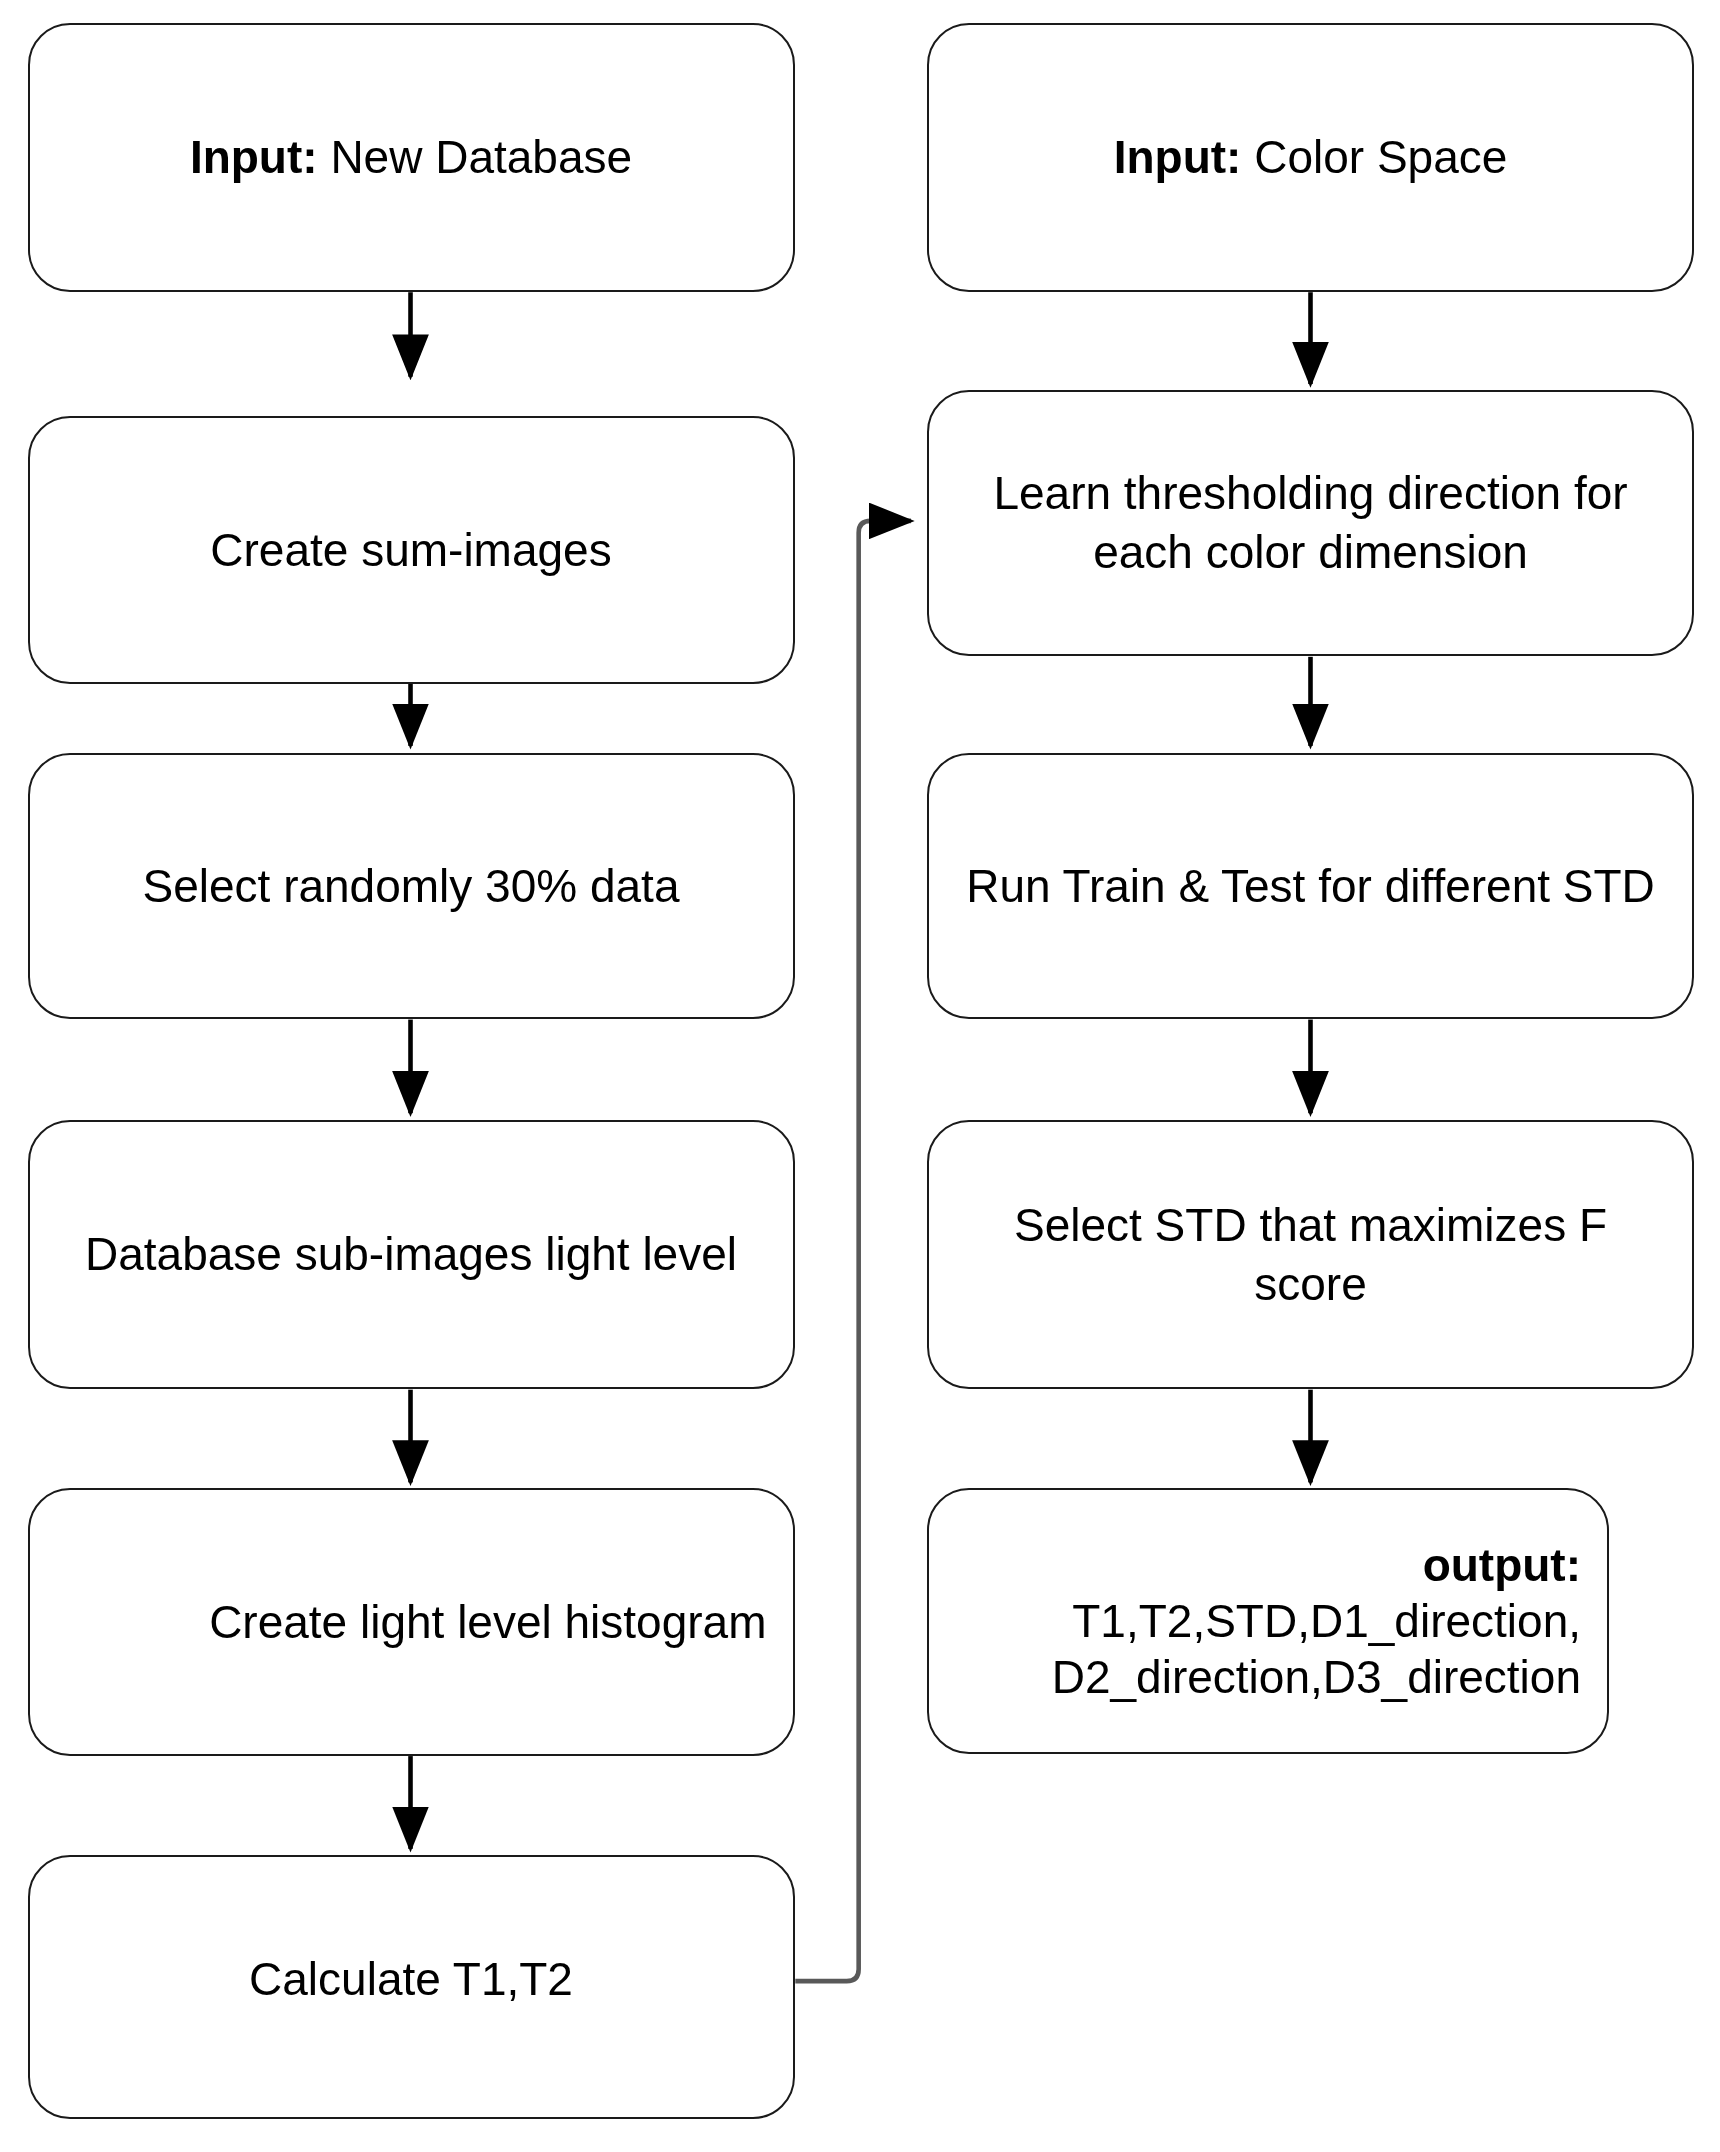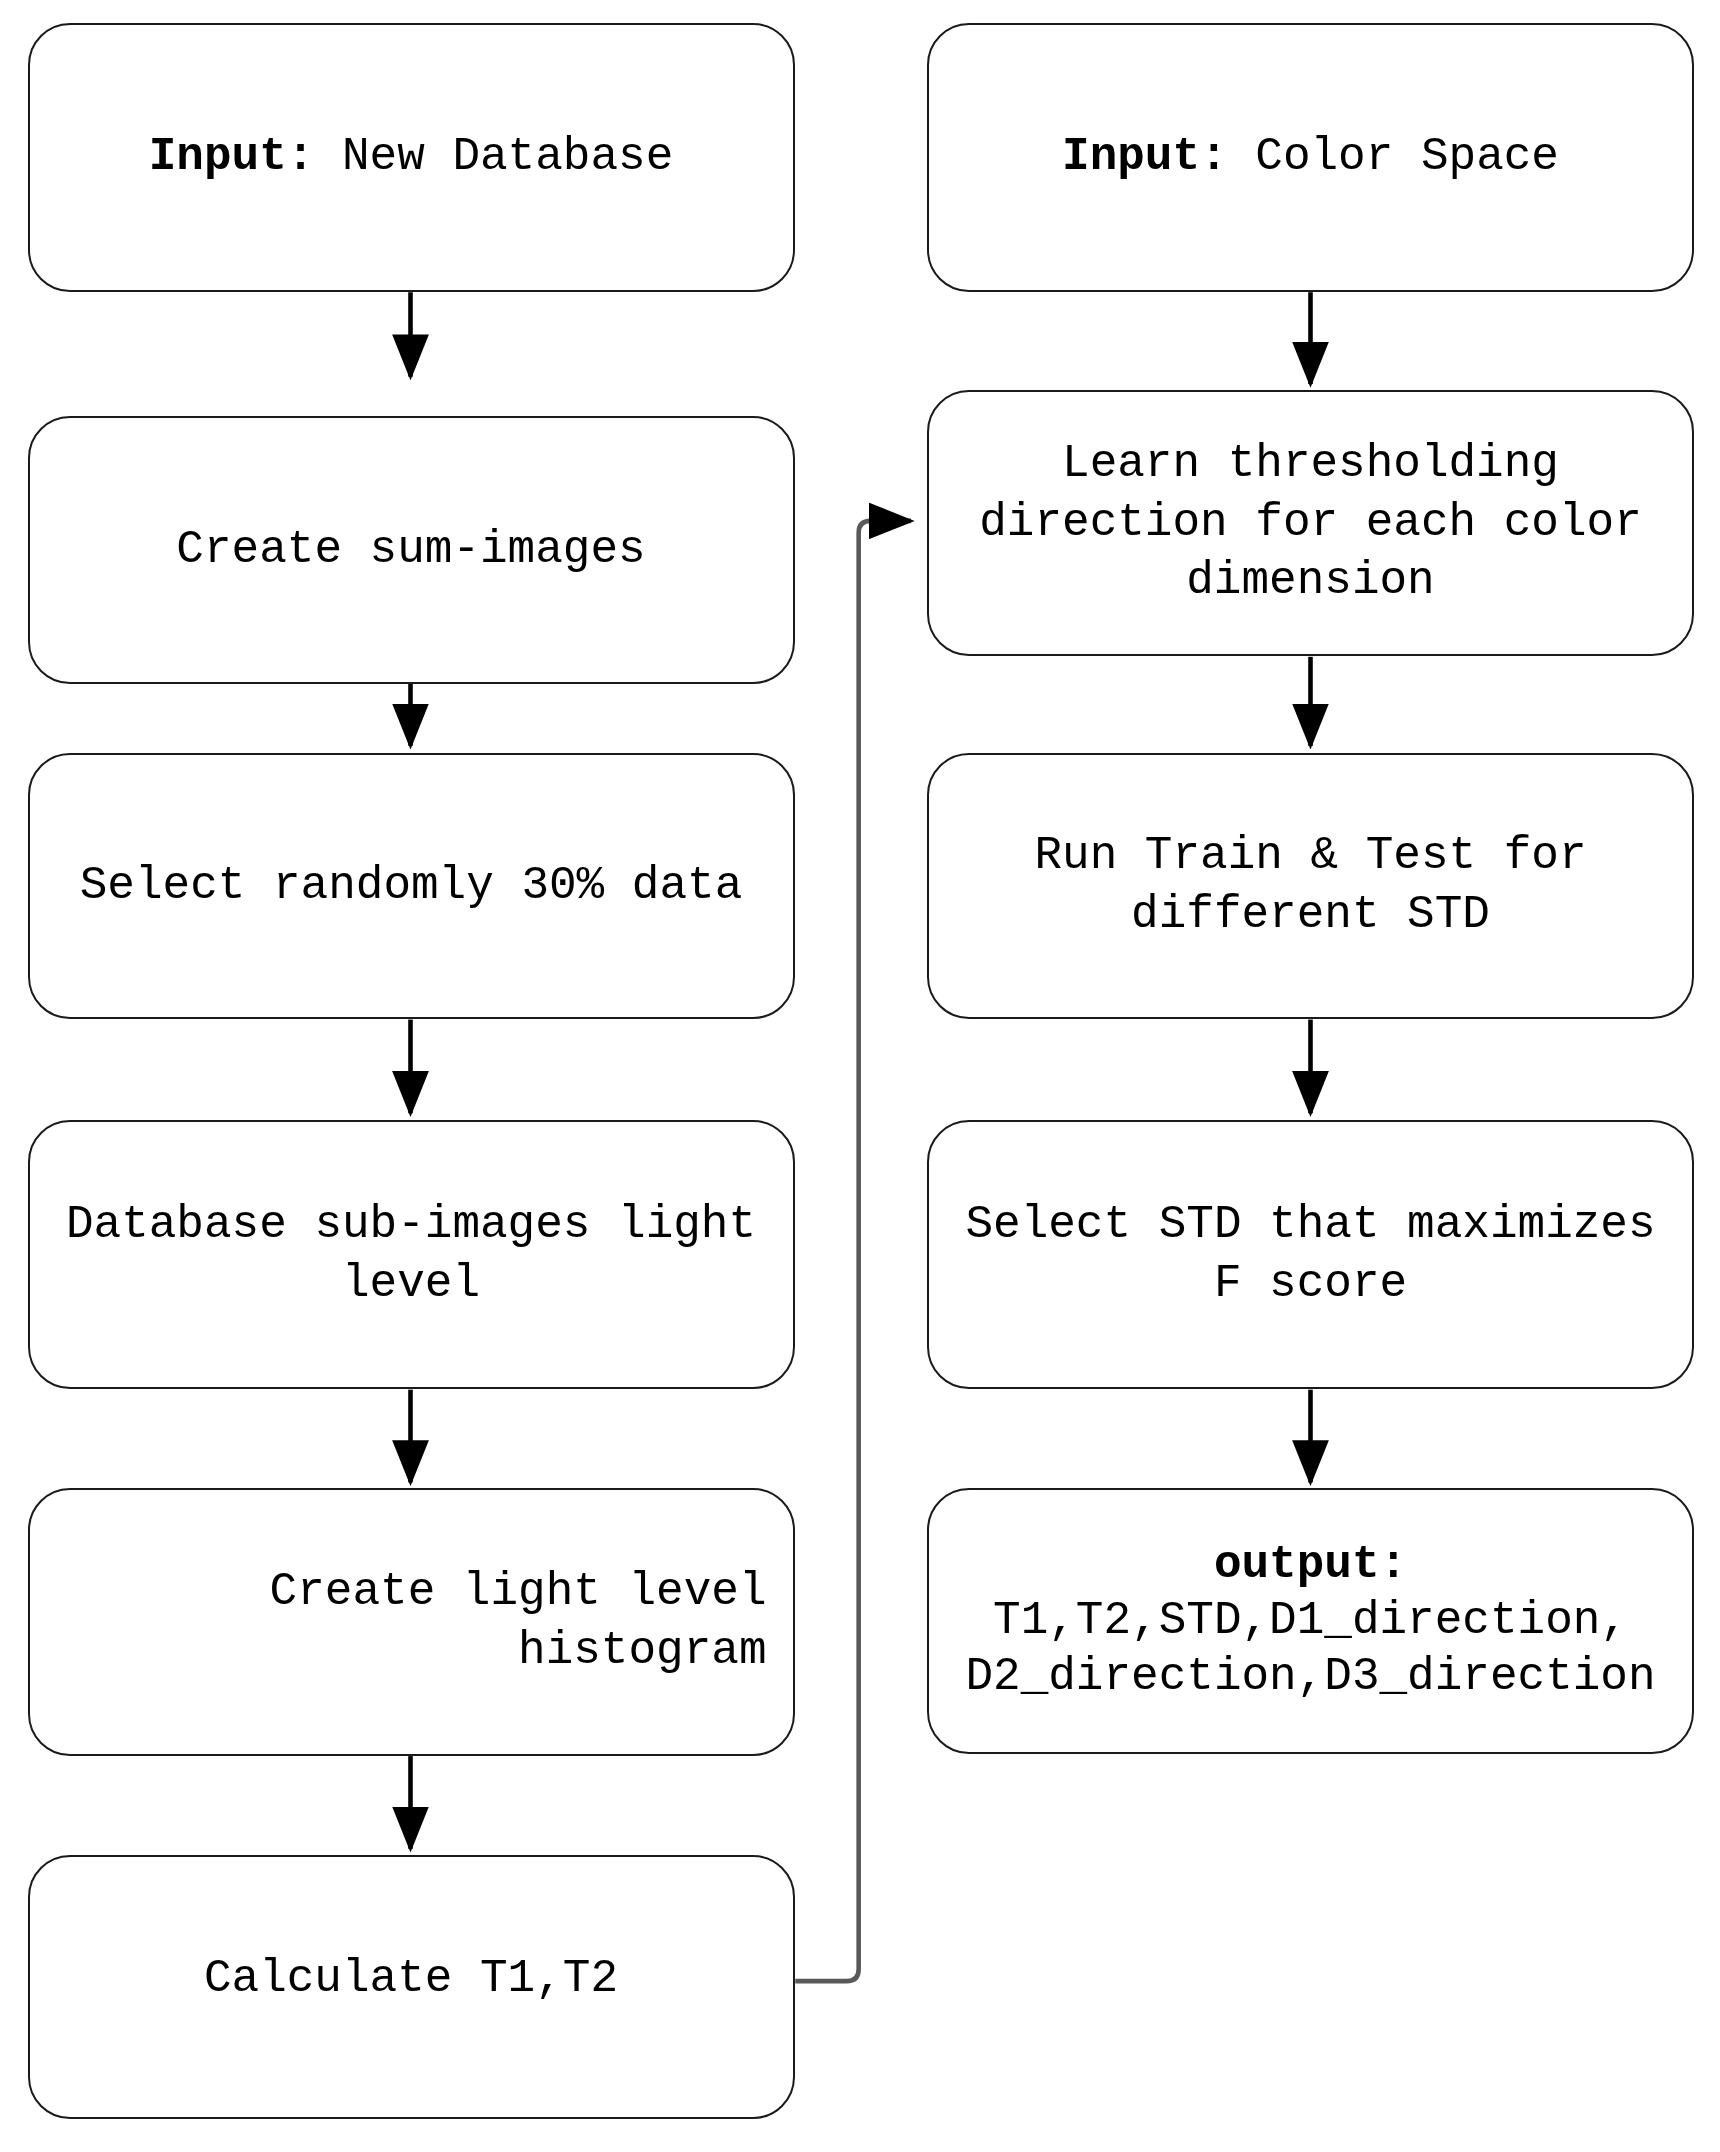--- a/index.html
+++ b/index.html
@@ -24,21 +24,20 @@
     border-radius: 42px;
     background: #ffffff;
     display: flex;
     align-items: center;
     justify-content: center;
     text-align: center;
     color: #000000;
     font-size: 46px;
     line-height: 1.28;
     padding: 0 26px;
-    font-family: Liberation Mono, monospace;
   }
   .flow-box .box-text {
     display: block;
     width: 100%;
     white-space: pre-line;
   }
   .flow-box .lead {
     font-weight: bold;
   }
 
@@ -113,19 +112,19 @@
   </div>
 
   <div class="flow-box" style="left:927px; top:753px; width:767px; height:266px;">
     <span class="box-text">Run Train &amp; Test for different STD</span>
   </div>
 
   <div class="flow-box" style="left:927px; top:1120px; width:767px; height:269px;">
     <span class="box-text">Select STD that maximizes F score</span>
   </div>
 
-  <div class="flow-box" style="left:927px; top:1488px; width:767px; height:266px; line-height:1.22;">
+  <div class="flow-box" style="left:927px; top:1488px; width:682px; height:266px; line-height:1.22;text-align:right;">
     <span class="box-text"><span class="lead">output:</span><br><span>T1,T2,STD,D1_direction,
 D2_direction,D3_direction</span></span>
   </div>
 
 </div>
 
 
 </body></html>

